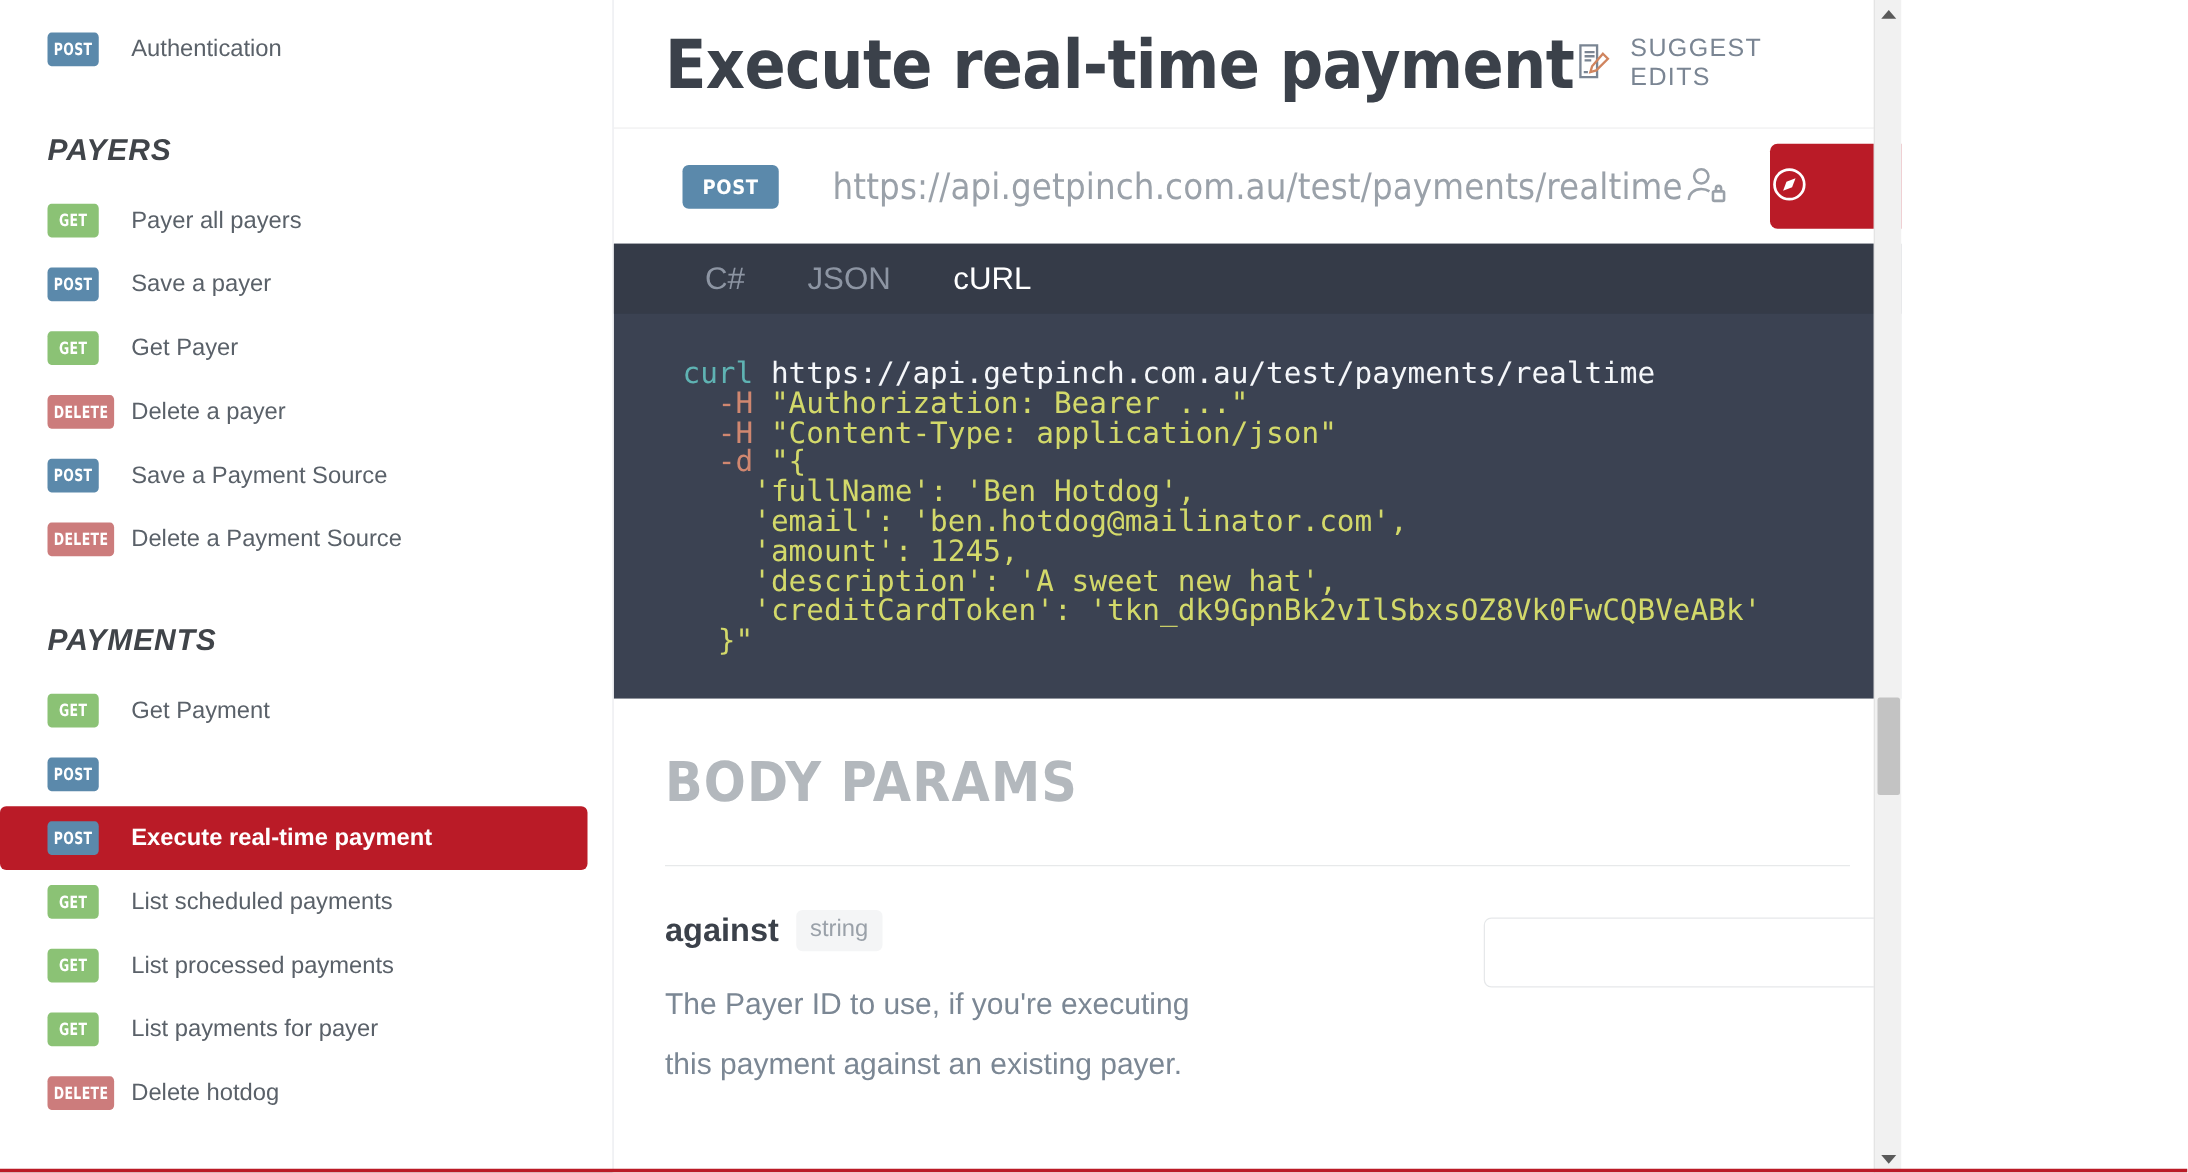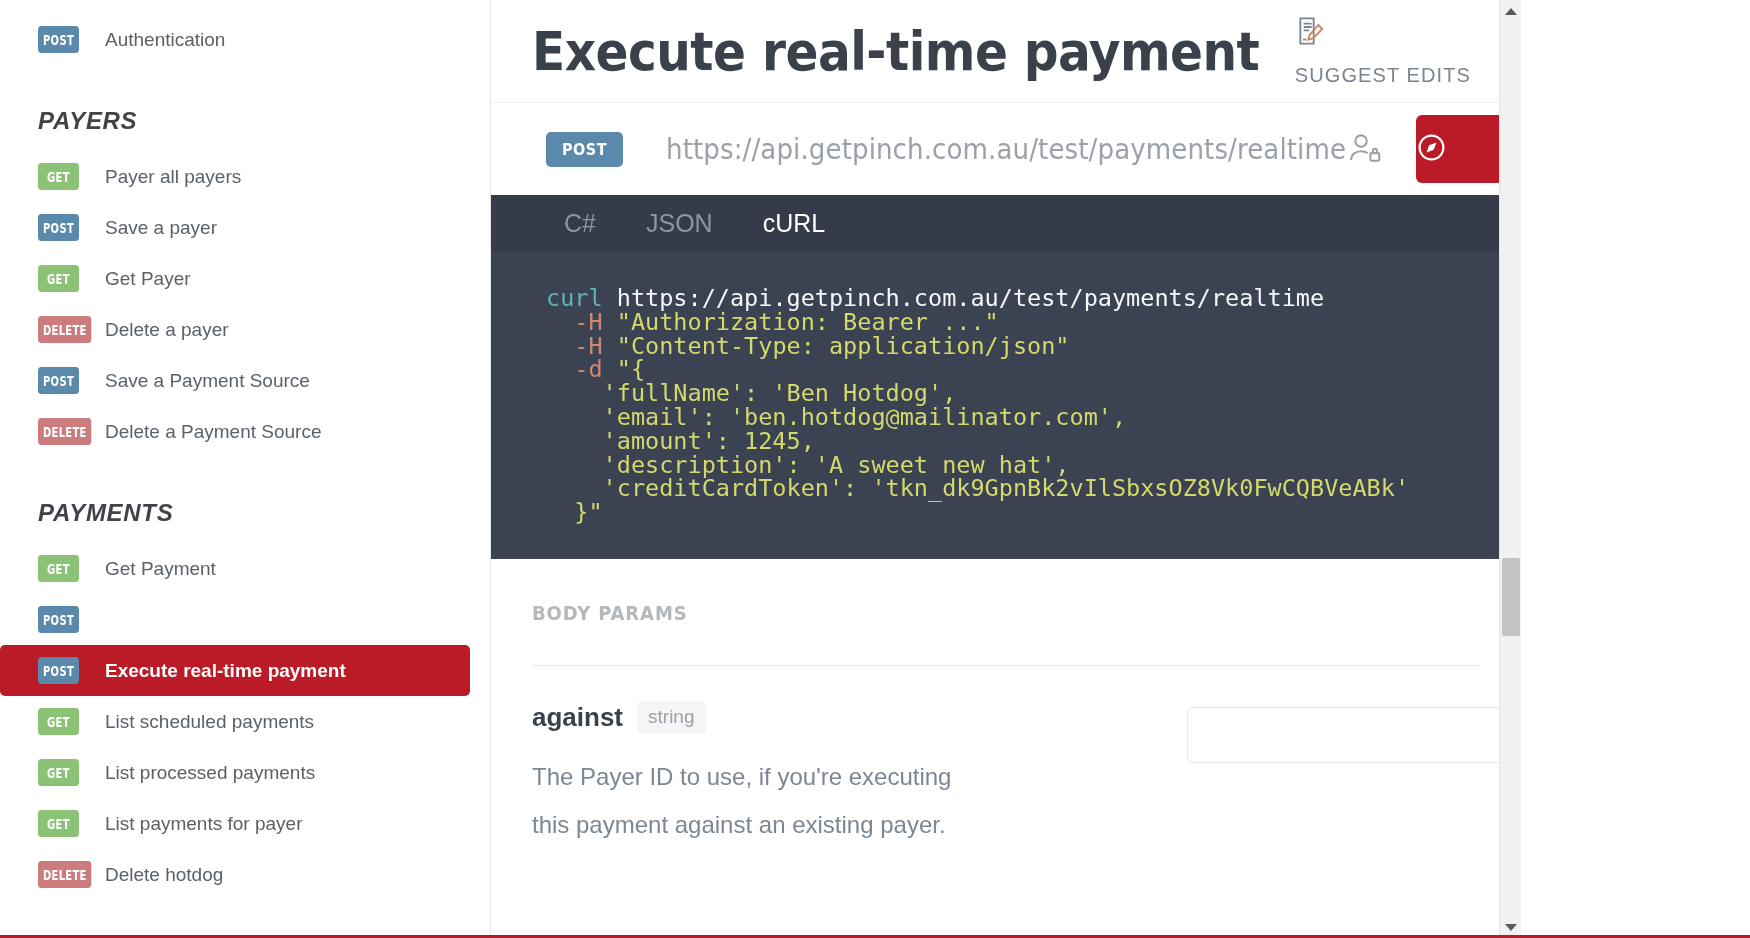--- a/index.html
+++ b/index.html
@@ -86,23 +86,22 @@
     font-family: "Liberation Sans Narrow", "DejaVu Sans Condensed", "Liberation Sans", sans-serif;
     font-size: 54px;
     font-weight: bold;
     color: #3b414a;
     letter-spacing: -0.5px;
     white-space: nowrap;
   }
   .suggest-edits {
     margin-left: auto;
     margin-right: 50px;
-    display: flex; gap: 13px;
-    cursor: pointer;
-    flex-direction: column;
+    display: flex; align-items: center; gap: 13px;
+    cursor: pointer;
   }
   .suggest-edits .label {
     font-size: 20px;
     color: #7a8593;
     letter-spacing: 1.1px;
   }
 
   
   .url-bar {
     height: 92px;
@@ -173,21 +172,21 @@
   }
   .tok-cmd { color: #5fb3b3; }
   .tok-url { color: #f5f7fa; }
   .tok-flag { color: #d08770; }
   .tok-str { color: #d3d96a; }
 
   
   .params-section { padding: 0 0 0 41px; background: #fff; }
   .params-title {
     font-family: "Liberation Sans Narrow", "DejaVu Sans Condensed", "Liberation Sans", sans-serif;
-    font-size: 20px;
+    font-size: 44px;
     font-weight: bold;
     color: #b3b8bd;
     letter-spacing: 0.9px;
     padding-top: 42px;
   }
   .params-divider {
     margin-top: 40px;
     margin-right: 41px;
     height: 1px;
     background: #e7e9ea;

